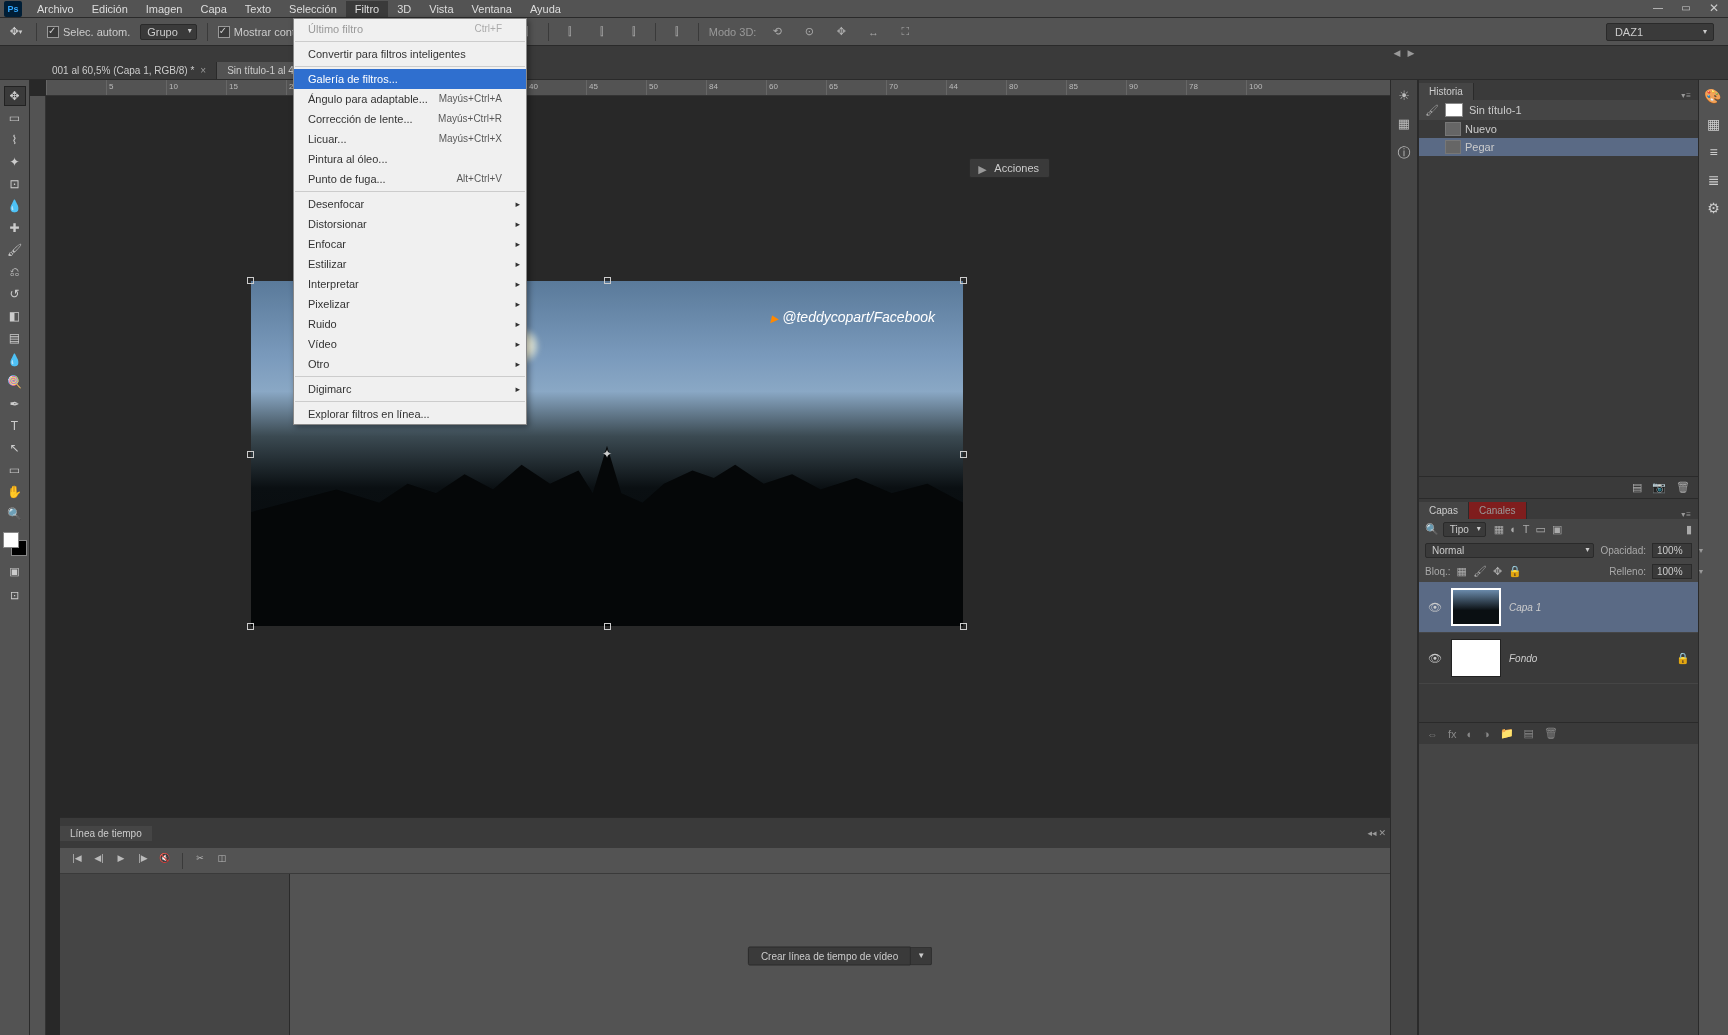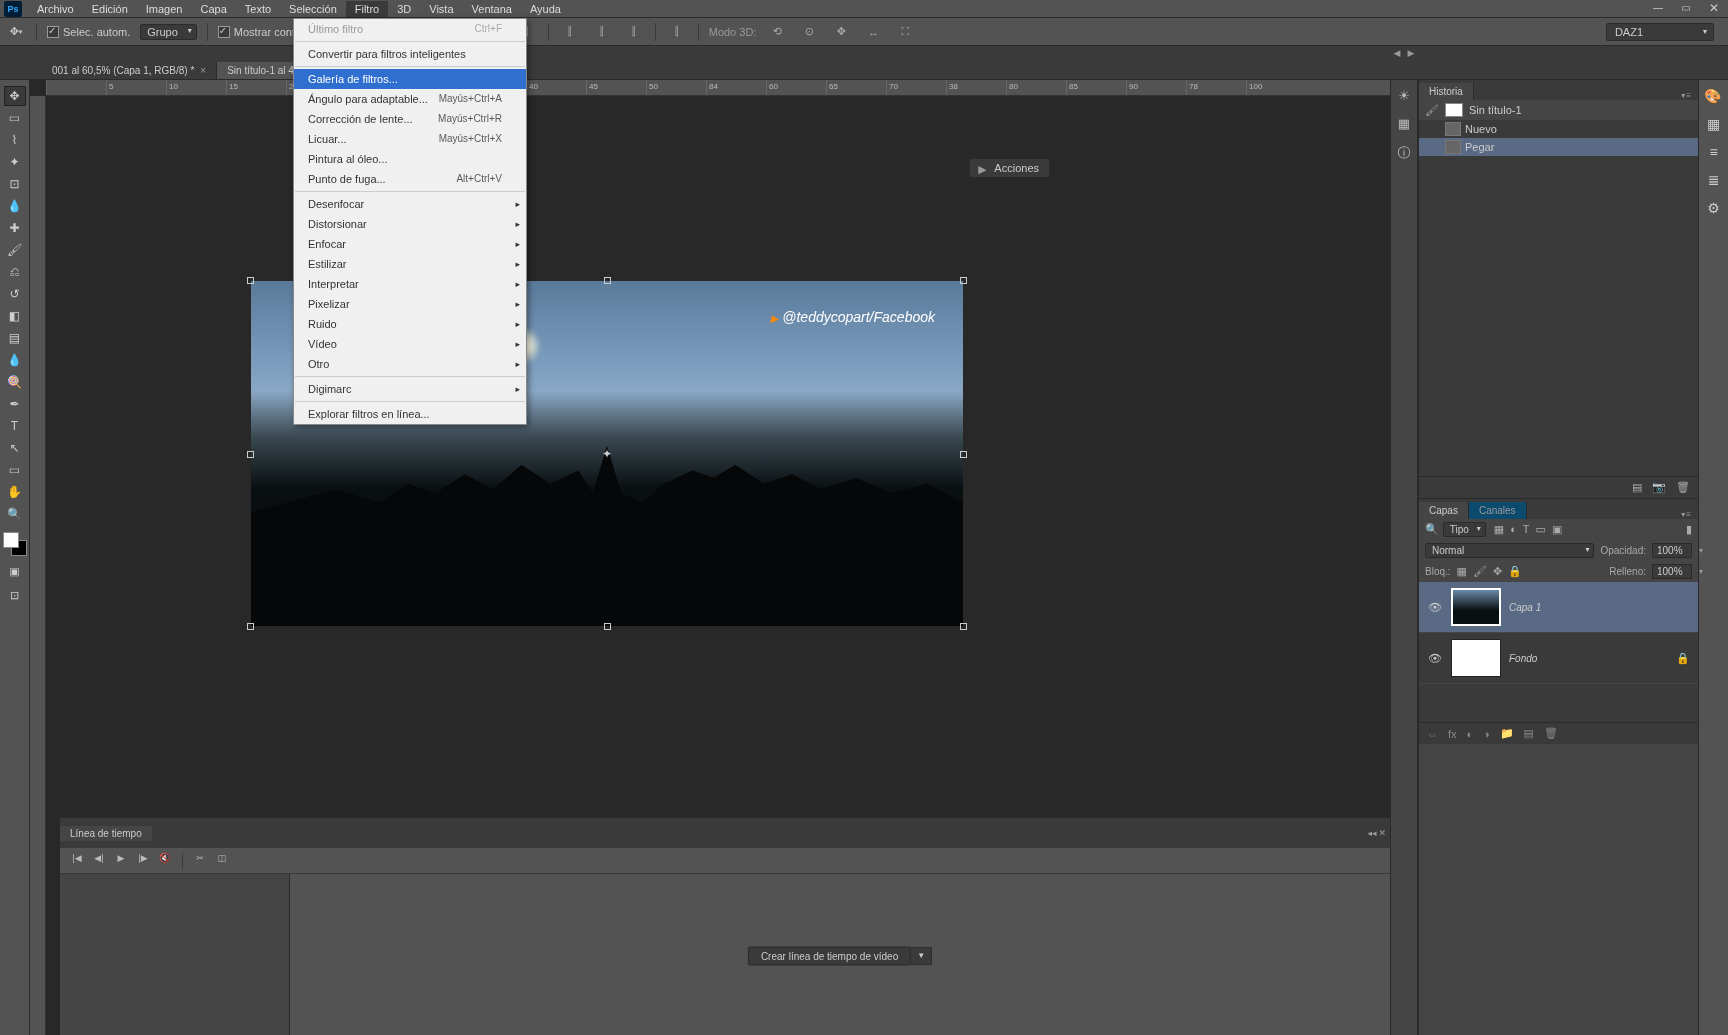--- a/index.html
+++ b/index.html
@@ -86,21 +86,21 @@
 
 
 .far-right-strip { width: 30px; background: #535353; border-left: 1px solid #2a2a2a; display: flex; flex-direction: column; align-items: center; padding-top: 8px; gap: 10px; }
 .fr-icon { width: 18px; height: 18px; color: #ccc; text-align: center; font-size: 14px; }
 
 
 .panels { width: 280px; background: #454545; border-left: 1px solid #2a2a2a; display: flex; flex-direction: column; }
 .panel { border-bottom: 1px solid #2a2a2a; }
 .panel-tabs { background: #3a3a3a; display: flex; height: 20px; align-items: flex-end; }
 .panel-tab { padding: 3px 10px; background: #454545; color: #ccc; border-right: 1px solid #2a2a2a; font-size: 10px; }
-.panel-tab.inactive { background: #0c4a6e; color: #999; }
+.panel-tab.inactive { background: #7f1d1d; color: #999; }
 .panel-tabs .menu-dots { margin-left: auto; padding: 0 6px; color: #999; font-size: 8px; letter-spacing: 1px; }
 
 
 .history-header { display: flex; align-items: center; gap: 6px; padding: 3px 6px; background: #454545; }
 .hist-thumb { width: 18px; height: 14px; background: #fff; border: 1px solid #888; }
 .history-body { background: #3a3a3a; max-height: 380px; overflow: hidden; }
 .hist-row { display: flex; align-items: center; gap: 4px; padding: 2px 6px; }
 .hist-row.sel { background: #5a6a85; }
 .hist-icon { width: 16px; height: 14px; border: 1px solid #777; background: #666; }
 .hist-fill { height: 320px; }
@@ -264,21 +264,21 @@
         <div class="rtick">25</div>
         <div class="rtick">30</div>
         <div class="rtick">35</div>
         <div class="rtick">40</div>
         <div class="rtick">45</div>
         <div class="rtick">50</div>
         <div class="rtick">84</div>
         <div class="rtick">60</div>
         <div class="rtick">65</div>
         <div class="rtick">70</div>
-        <div class="rtick">38</div>
+        <div class="rtick">44</div>
         <div class="rtick">80</div>
         <div class="rtick">85</div>
         <div class="rtick">90</div>
         <div class="rtick">78</div>
         <div class="rtick">100</div>
       </div>
     <div class="ruler-v"></div>
     <div class="canvas-inner">
       <div class="canvas-image">
         <div class="img-sun"></div>

